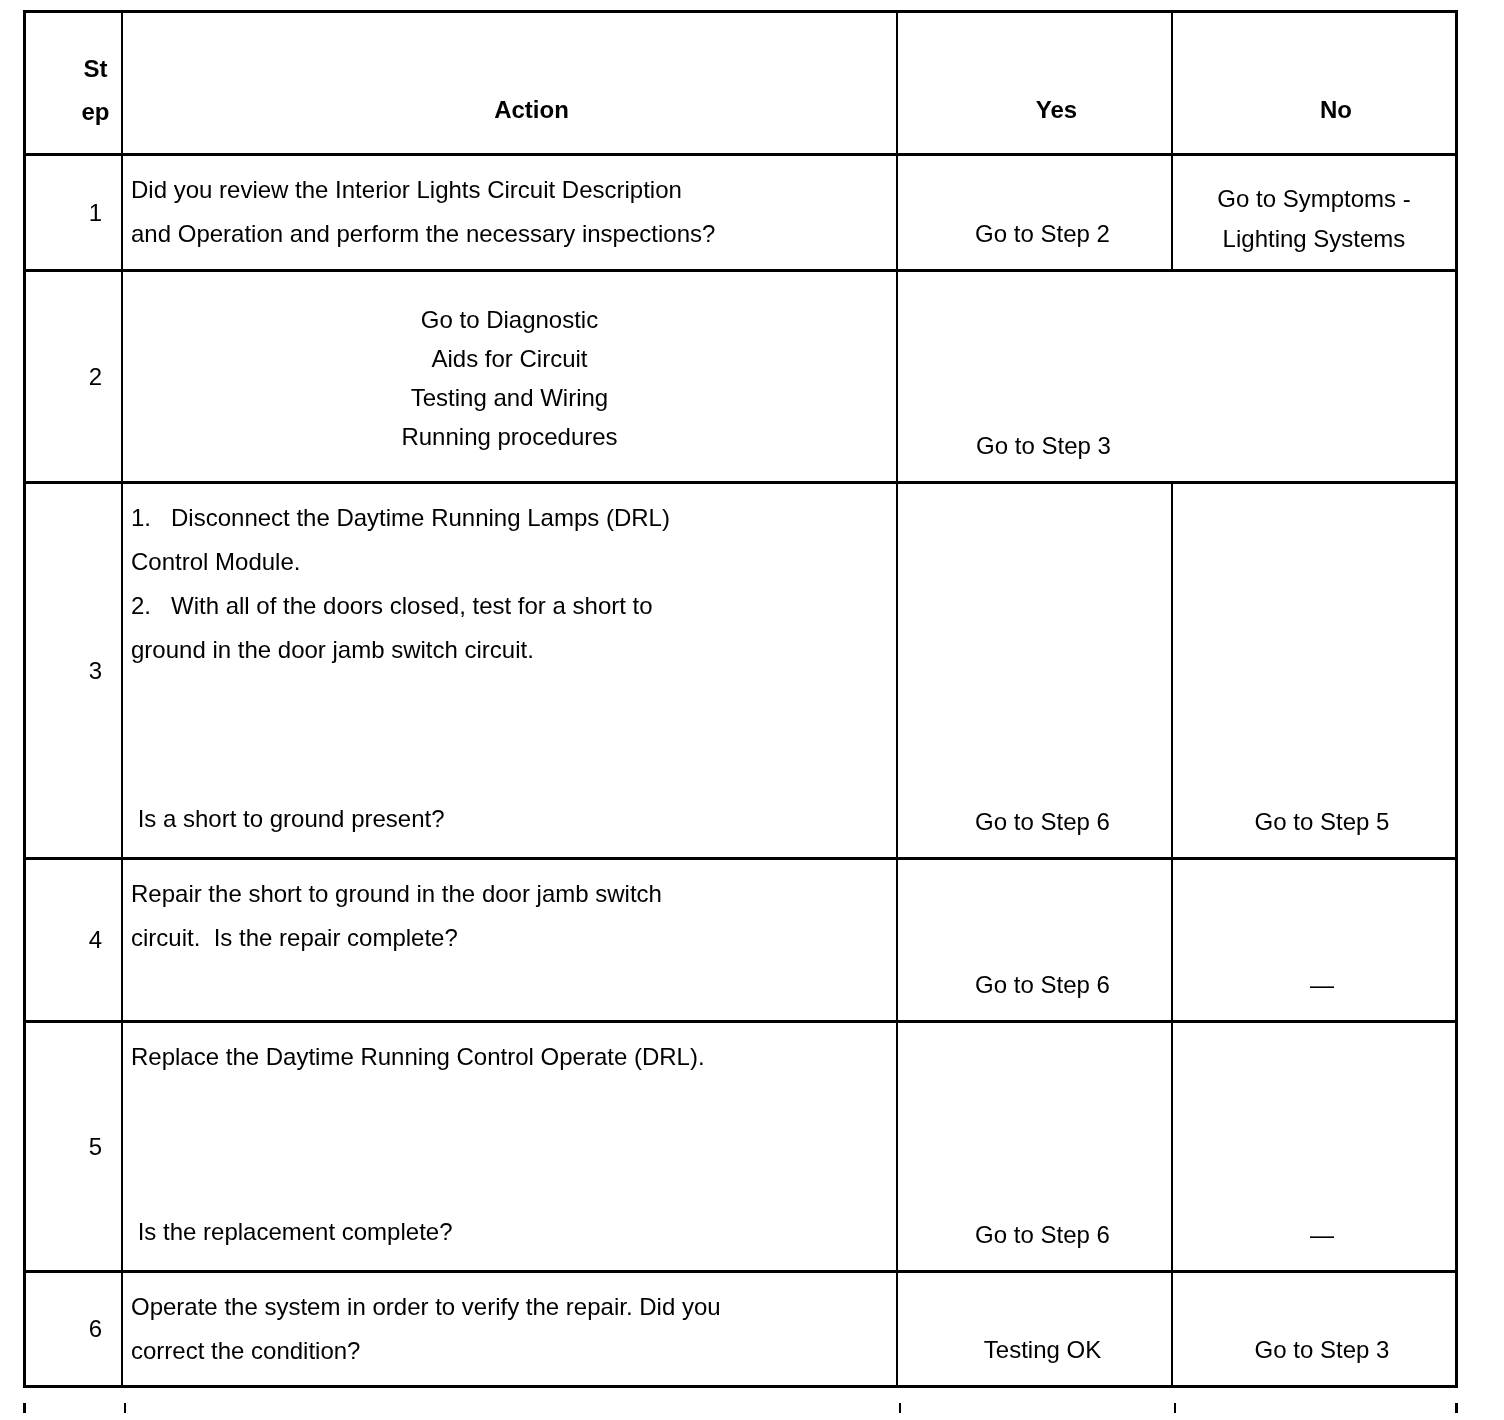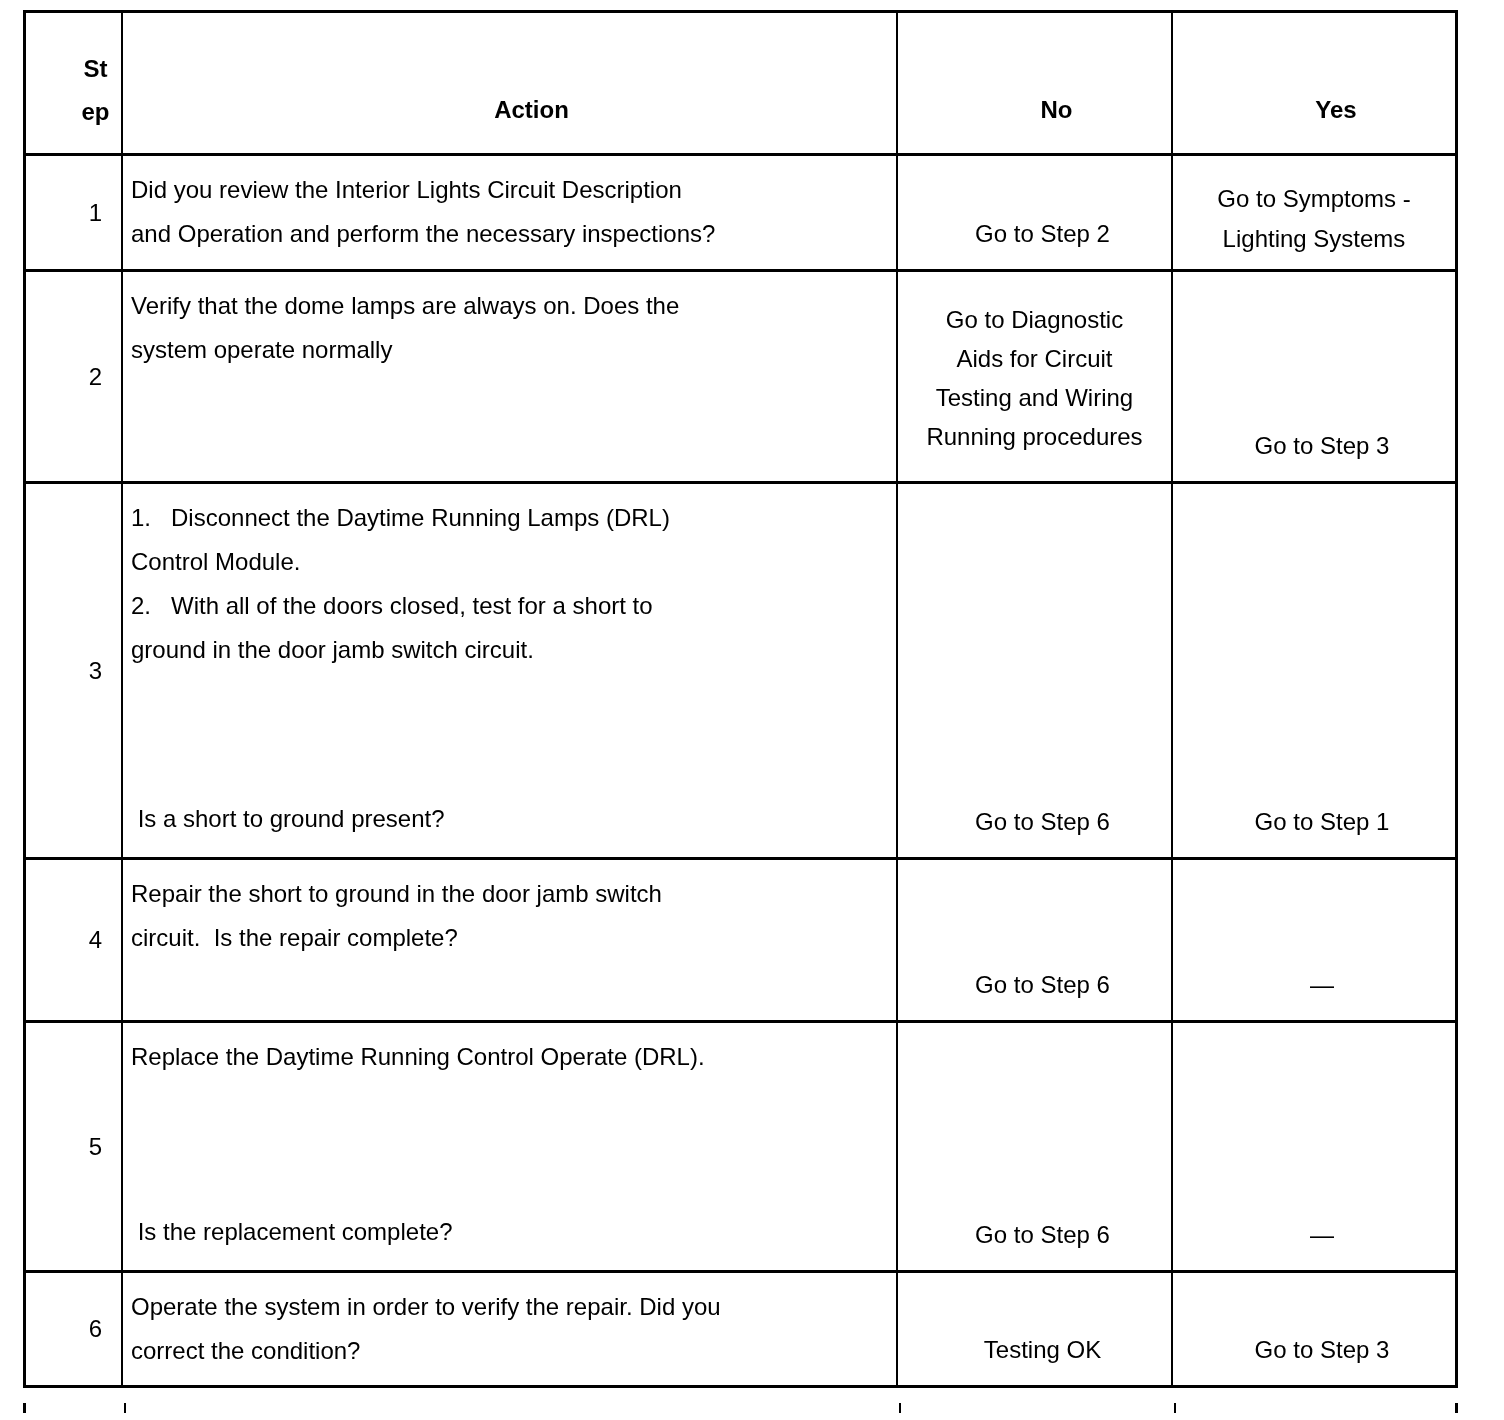--- a/index.html
+++ b/index.html
@@ -113,59 +113,55 @@
 </head>
 <body>
 
 <div class="page">
   <div class="diag-table">
 
     <div class="row header">
       <div class="cell step-h">St
 ep</div>
       <div class="cell">Action</div>
+      <div class="cell">Yes</div>
       <div class="cell">No</div>
-      <div class="cell">Yes</div>
     </div>
 
     <div class="row r1">
       <div class="cell step">1</div>
       <div class="cell action">
         <div class="main">Did you review the Interior Lights Circuit Description
 and Operation and perform the necessary inspections?</div>
       </div>
       <div class="cell yn v-bottom">Go to Step 2</div>
       <div class="cell yn v-center">Go to Symptoms -
 Lighting Systems</div>
     </div>
 
     <div class="row r2">
       <div class="cell step">2</div>
-      <div class="cell action">
-        <div class="main">Verify that the dome lamps are always on. Does the
-system operate normally</div>
-      </div>
       <div class="cell yn v-top">Go to Diagnostic
 Aids for Circuit
 Testing and Wiring
 Running procedures</div>
       <div class="cell yn v-bottom">Go to Step 3</div>
     </div>
 
     <div class="row r3">
       <div class="cell step">3</div>
       <div class="cell action">
         <div class="main">1.&nbsp;&nbsp;&nbsp;Disconnect the Daytime Running Lamps (DRL)
 Control Module.
 2.&nbsp;&nbsp;&nbsp;With all of the doors closed, test for a short to
 ground in the door jamb switch circuit.</div>
         <div class="q">&nbsp;Is a short to ground present?</div>
       </div>
       <div class="cell yn v-bottom">Go to Step 6</div>
-      <div class="cell yn v-bottom">Go to Step 1</div>
+      <div class="cell yn v-bottom">Go to Step 5</div>
     </div>
 
     <div class="row r4">
       <div class="cell step">4</div>
       <div class="cell action">
         <div class="main">Repair the short to ground in the door jamb switch
 circuit.&nbsp; Is the repair complete?</div>
       </div>
       <div class="cell yn v-bottom">Go to Step 6</div>
       <div class="cell yn v-bottom">—</div>

